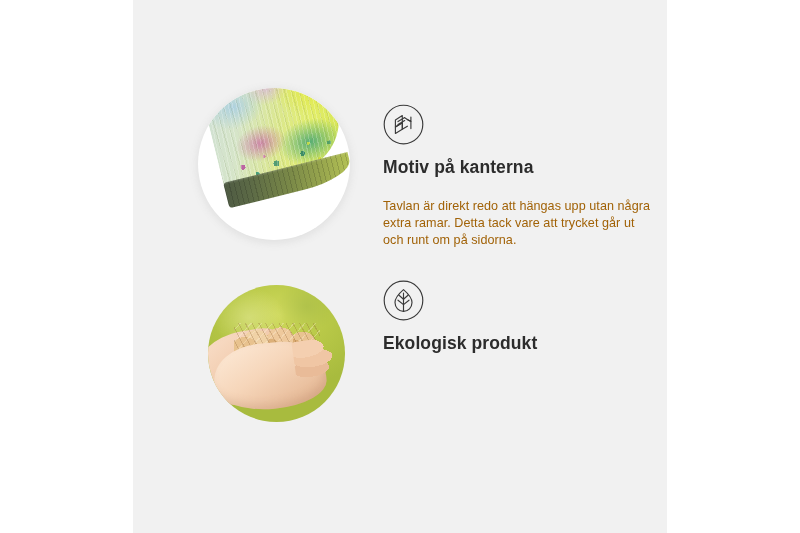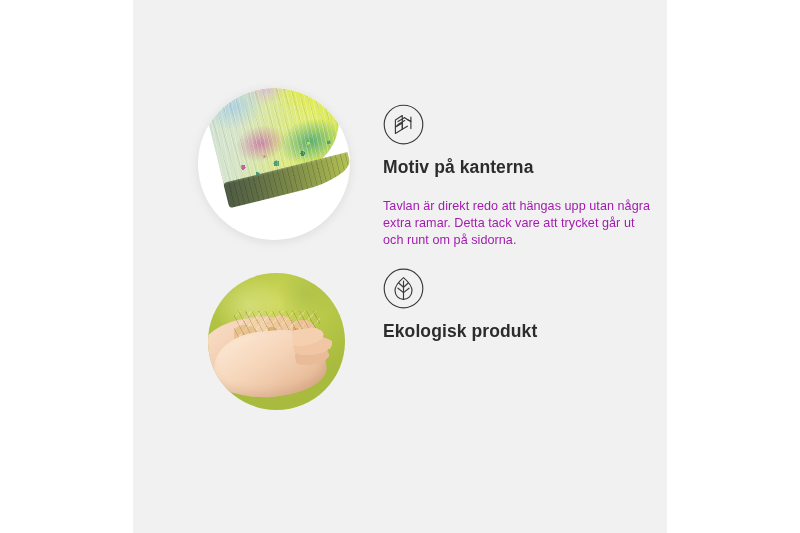--- a/index.html
+++ b/index.html
@@ -33,21 +33,21 @@
     background: #f1f1f1;
   }
 
   
   .feature {
     position: absolute;
     left: 0;
     width: 534px;
   }
   .feature.row1 { top: 80px;  height: 175px; }
-  .feature.row2 { top: 260px; height: 160px; }
+  .feature.row2 { top: 272px; height: 160px; }
 
   
   .media {
     position: absolute;
     border-radius: 50%;
     overflow: hidden;
   }
 
   
   .media.disc {
@@ -248,21 +248,21 @@
     font-weight: 600;
     color: #2c2c2c;
     letter-spacing: 0.1px;
     line-height: 21px;
     margin-bottom: 5px;
   }
 
   .desc {
     font-size: 12.6px;
     font-weight: 400;
-    color: #a21caf;
+    color: #a16207;
     line-height: 17.2px;
     letter-spacing: 0.05px;
     margin-top: 20px;
   }
 </style>
 </head>
 <body>
 
 <div id="stage">
 

